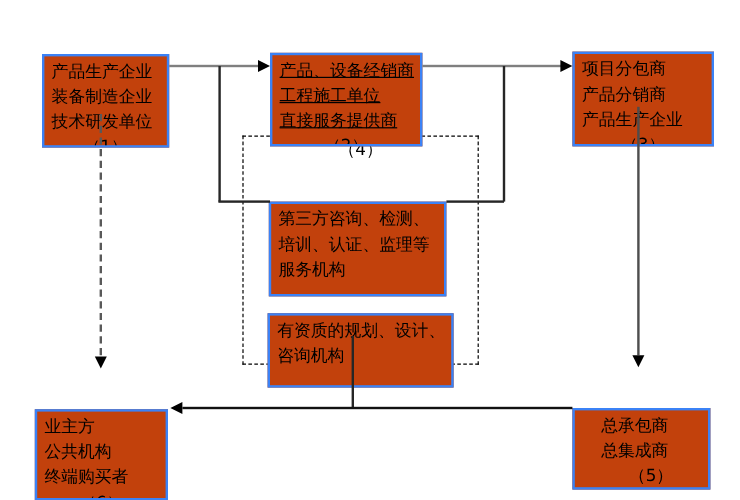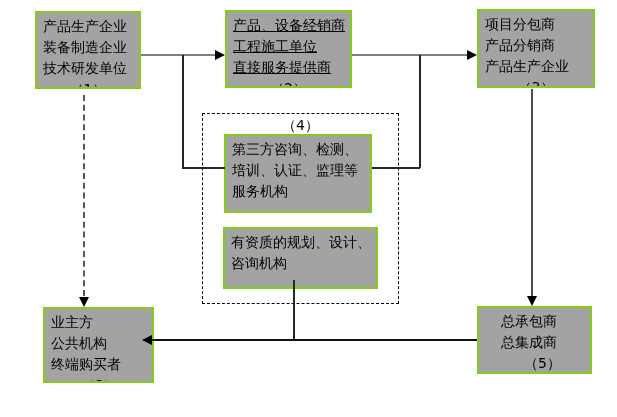--- a/index.html
+++ b/index.html
@@ -7,27 +7,28 @@
     position:relative;
     width:617px;height:417px;
     background:#ffffff;
     font-family:"DejaVu Sans","Liberation Sans",sans-serif;
     color:#000;
     overflow:hidden;
   }
   .box{
     position:absolute;
     box-sizing:border-box;
-    border:2px solid #84cc16;
-    background:#a3a3a3;
+    border:2px solid #3b82f6;
+    background:#c2410c;
     font-size:14px;
     line-height:21px;
     padding:3px 6px;
     overflow:hidden;
     white-space:nowrap;
+    margin-top:34px;
   }
   .box .num{text-align:center;}
   .dashed-group{
     position:absolute;
     box-sizing:border-box;
     border:1.5px dashed #000;
     background:transparent;
   }
   .group-label{
     position:absolute;
@@ -44,21 +45,21 @@
   .dashed-vline{position:absolute;width:0;border-left:2px dashed #595959;}
 
   
   #box-producers{left:35px;top:11px;width:106px;height:78px;}
   #box-distributors{left:225px;top:10px;width:127px;height:78px;text-decoration:underline;}
   #box-subcontractors{left:477px;top:9px;width:118px;height:79px;}
   #group-thirdparty{left:202px;top:113px;width:197px;height:191px;}
   #group-thirdparty-label{left:202px;top:116px;width:197px;}
   #box-thirdparty{left:224px;top:134px;width:148px;height:79px;}
   #box-qualified{left:223px;top:227px;width:155px;height:62px;}
-  #box-owners{left:43px;top:307px;width:111px;height:76px;}
+  #box-owners{left:29px;top:307px;width:111px;height:76px;}
   #box-contractor{left:477px;top:306px;width:115px;height:68px;padding-left:22px;}
 
   
   #shaft-1-2{left:141px;top:54px;width:76px;height:2px;}
   #shaft-2-3{left:352px;top:54px;width:117px;height:2px;}
 
   
   #conn-left-v{left:182px;top:55px;width:1.5px;height:113px;}
   #conn-left-h{left:182px;top:167px;width:43px;height:1.5px;}
   #conn-right-v{left:419px;top:55px;width:1.5px;height:113px;}

